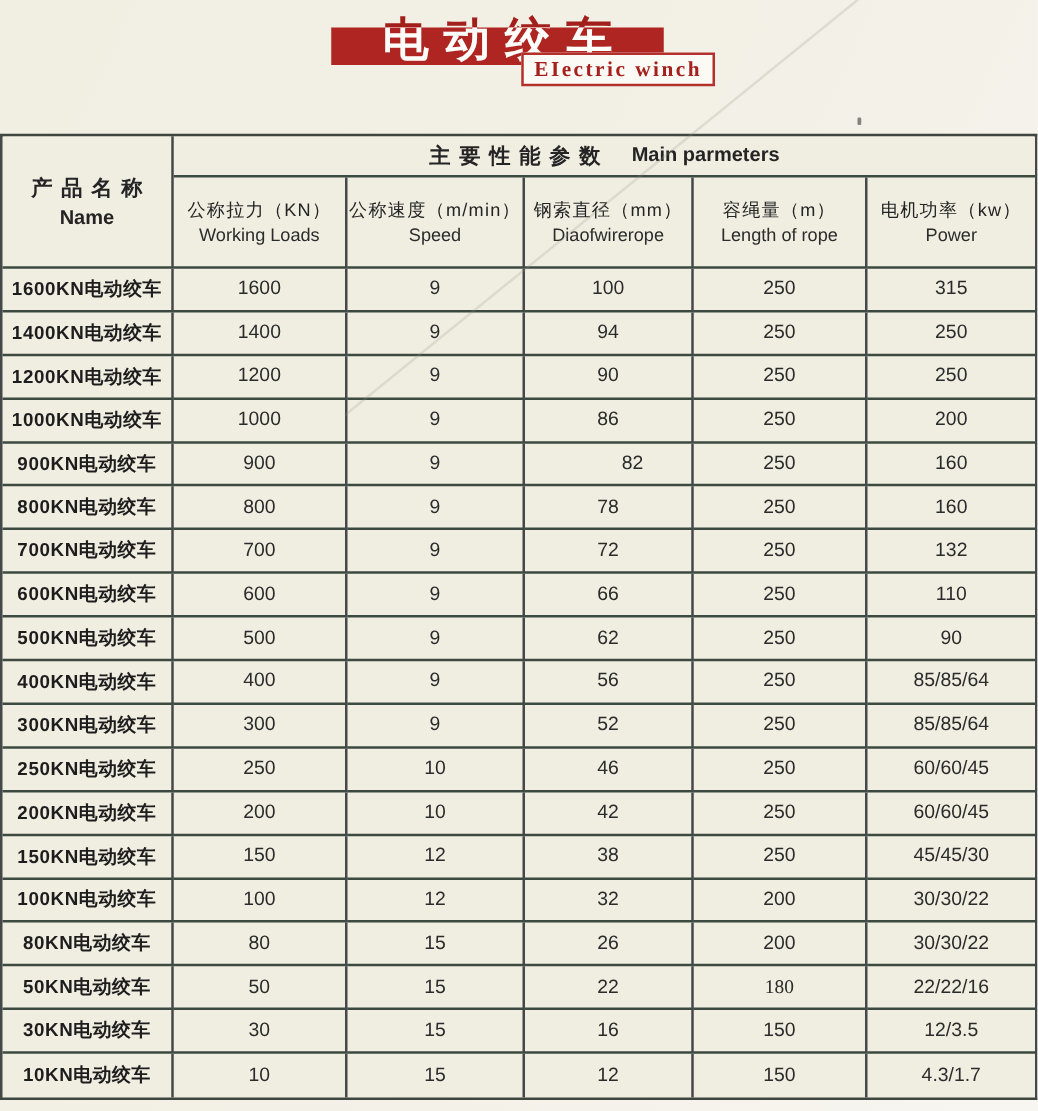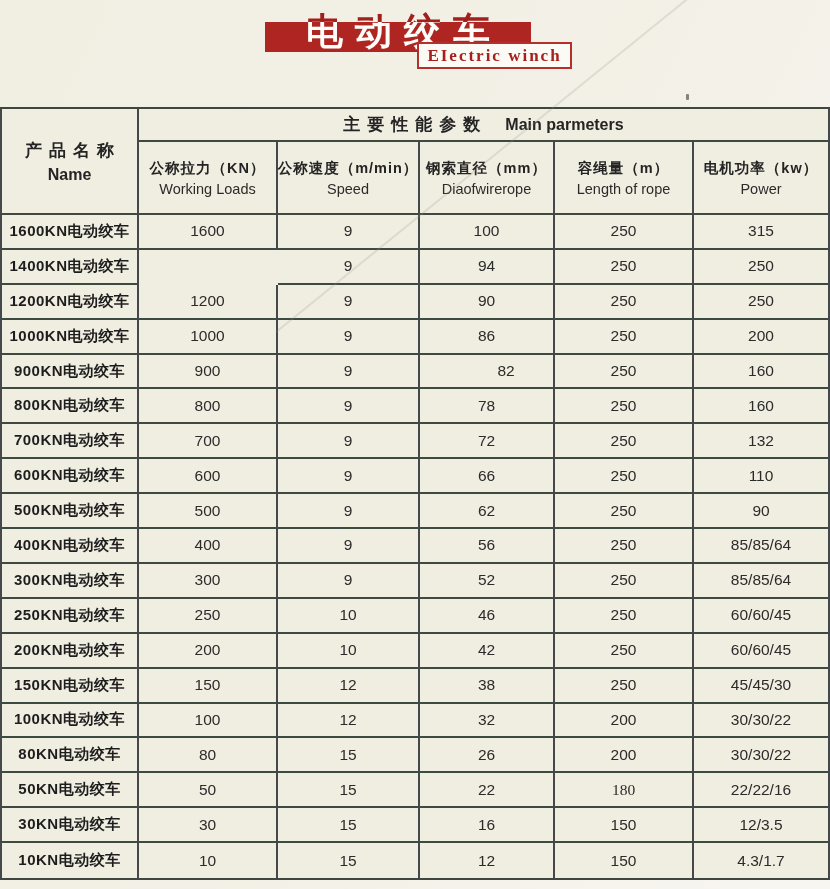--- a/index.html
+++ b/index.html
@@ -38,21 +38,21 @@
      overflow:hidden;white-space:nowrap;}
   .c.br0{border-right:none;}
   .c.bb0{border-bottom:none;}
   .name-cell{grid-area:1/1/3/2;flex-direction:column;gap:4px;}
   .name-cell .cn{font-size:17px;font-weight:bold;letter-spacing:7px;padding-left:7px;}
   .name-cell .en{font-size:16px;font-weight:bold;}
   .main-cell{grid-area:1/2/2/7;gap:18px;}
   .main-cell .cn{font-size:17px;font-weight:bold;letter-spacing:7px;}
   .main-cell .en{font-size:16px;font-weight:bold;}
   .ch{flex-direction:column;gap:3px;}
-  .ch .cn{font-size:14.5px;font-weight:bold;letter-spacing:1px;}
+  .ch .cn{font-size:14.5px;font-weight:normal;letter-spacing:1px;}
   .ch .en{font-size:14.5px;color:#2b2b2b;}
   .nm{font-size:15px;font-weight:bold;letter-spacing:0.5px;color:#1d1d1d;}
   .val{font-size:15.5px;color:#2b2b2b;}
 </style>
 </head>
 <body>
 
 <div class="page">
 
   <div class="scan-line"></div>
@@ -95,20 +95,21 @@
         <div class="cn">电机功率（kw）</div>
         <div class="en">Power</div>
       </div>
       <div class="c nm" style="grid-area: 3 / 1;">1600KN电动绞车</div>
       <div class="c val" style="grid-area: 3 / 2;">1600</div>
       <div class="c val" style="grid-area: 3 / 3;">9</div>
       <div class="c val" style="grid-area: 3 / 4;">100</div>
       <div class="c val" style="grid-area: 3 / 5;">250</div>
       <div class="c val br0" style="grid-area: 3 / 6;">315</div>
       <div class="c nm" style="grid-area: 4 / 1;">1400KN电动绞车</div>
+      <div class="c val" style="grid-area: 4 / 2;">1400</div>
       <div class="c val" style="grid-area: 4 / 3;">9</div>
       <div class="c val" style="grid-area: 4 / 4;">94</div>
       <div class="c val" style="grid-area: 4 / 5;">250</div>
       <div class="c val br0" style="grid-area: 4 / 6;">250</div>
       <div class="c nm" style="grid-area: 5 / 1;">1200KN电动绞车</div>
       <div class="c val" style="grid-area: 5 / 2;">1200</div>
       <div class="c val" style="grid-area: 5 / 3;">9</div>
       <div class="c val" style="grid-area: 5 / 4;">90</div>
       <div class="c val" style="grid-area: 5 / 5;">250</div>
       <div class="c val br0" style="grid-area: 5 / 6;">250</div>

